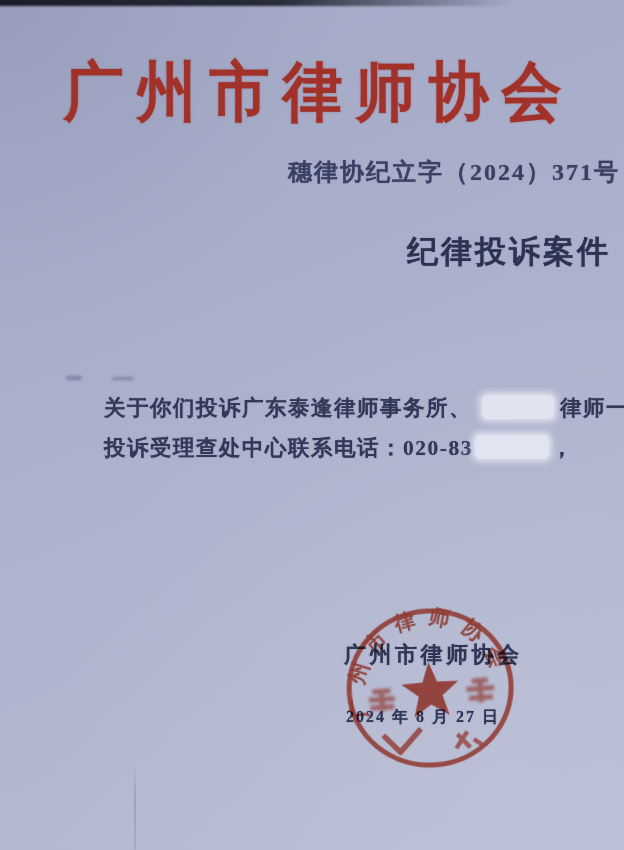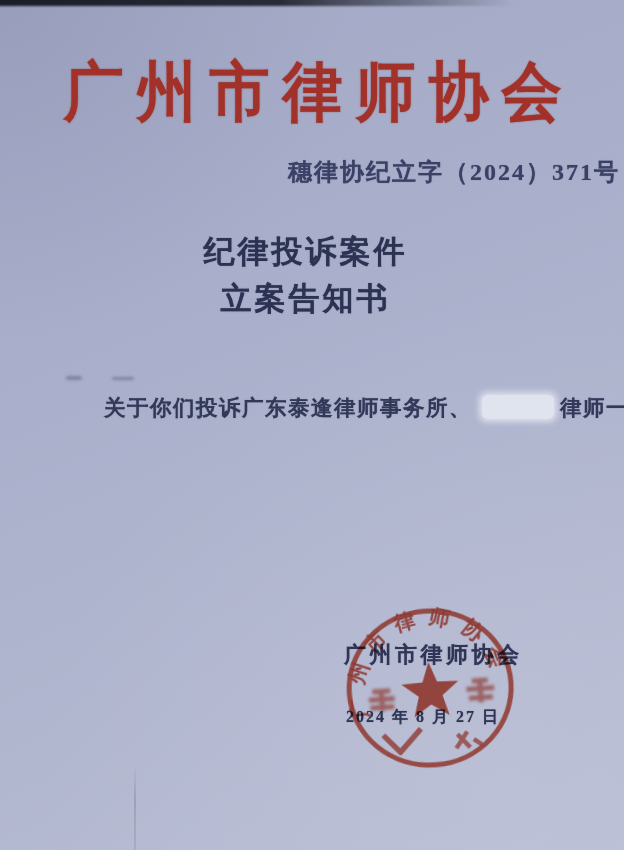--- a/index.html
+++ b/index.html
@@ -32,21 +32,21 @@
     white-space:nowrap;
   }
   .ref-line{
     position:absolute;top:156px;right:34px;
     font-size:24px;font-weight:600;
     color:#3b4166;letter-spacing:2px;
     text-shadow:0 0 1px rgba(50,55,95,.6);
   }
   .doc-title{
     position:absolute;top:228px;left:0;width:611px;
-    text-align:center;
+    text-align:right;
     font-size:31px;font-weight:bold;line-height:47px;
     color:#2c3252;letter-spacing:3px;
     text-shadow:0 0 1px rgba(40,45,80,.65);
   }
   .smudge{position:absolute;background:rgba(70,76,110,.45);filter:blur(1.5px);border-radius:2px;}
   .smudge.s1{top:376px;left:66px;width:16px;height:4px;}
   .smudge.s2{top:377px;left:112px;width:22px;height:3px;}
   .body-text{
     position:absolute;top:388px;left:60px;width:530px;
     font-size:21.5px;font-weight:600;line-height:40px;
@@ -95,29 +95,31 @@
 <div class="photo">
 
   <div class="top-edge"></div>
 
   <div class="org-header">广州市律师协会</div>
 
   <div class="ref-line">穗律协纪立字（2024）371号</div>
 
   <div class="doc-title">
     <div>纪律投诉案件</div>
-    <div>立案告知书</div>
   </div>
 
   <div class="smudge s1"></div>
   <div class="smudge s2"></div>
 
   <div class="body-text">
     <div class="body-line indent">
       <span>关于你们投诉广东泰逢律师事务所、</span><span class="redact r1"></span><span>律师一案，</span>
+    </div>
+    <div class="body-line indent">
+      <span>投诉受理查处中心联系电话：020-83</span><span class="redact r2"></span><span>，</span>
     </div>
   </div>
 
   <div class="sig-org">广州市律师协会</div>
   <div class="sig-date">2024 年 8 月 27 日</div>
 
   <svg class="seal" viewBox="0 0 176 164">
     <defs>
       <path id="sealArc" d="M 29,116 A 66,66 0 1 1 147,116" fill="none"></path>
       <filter id="blob">

